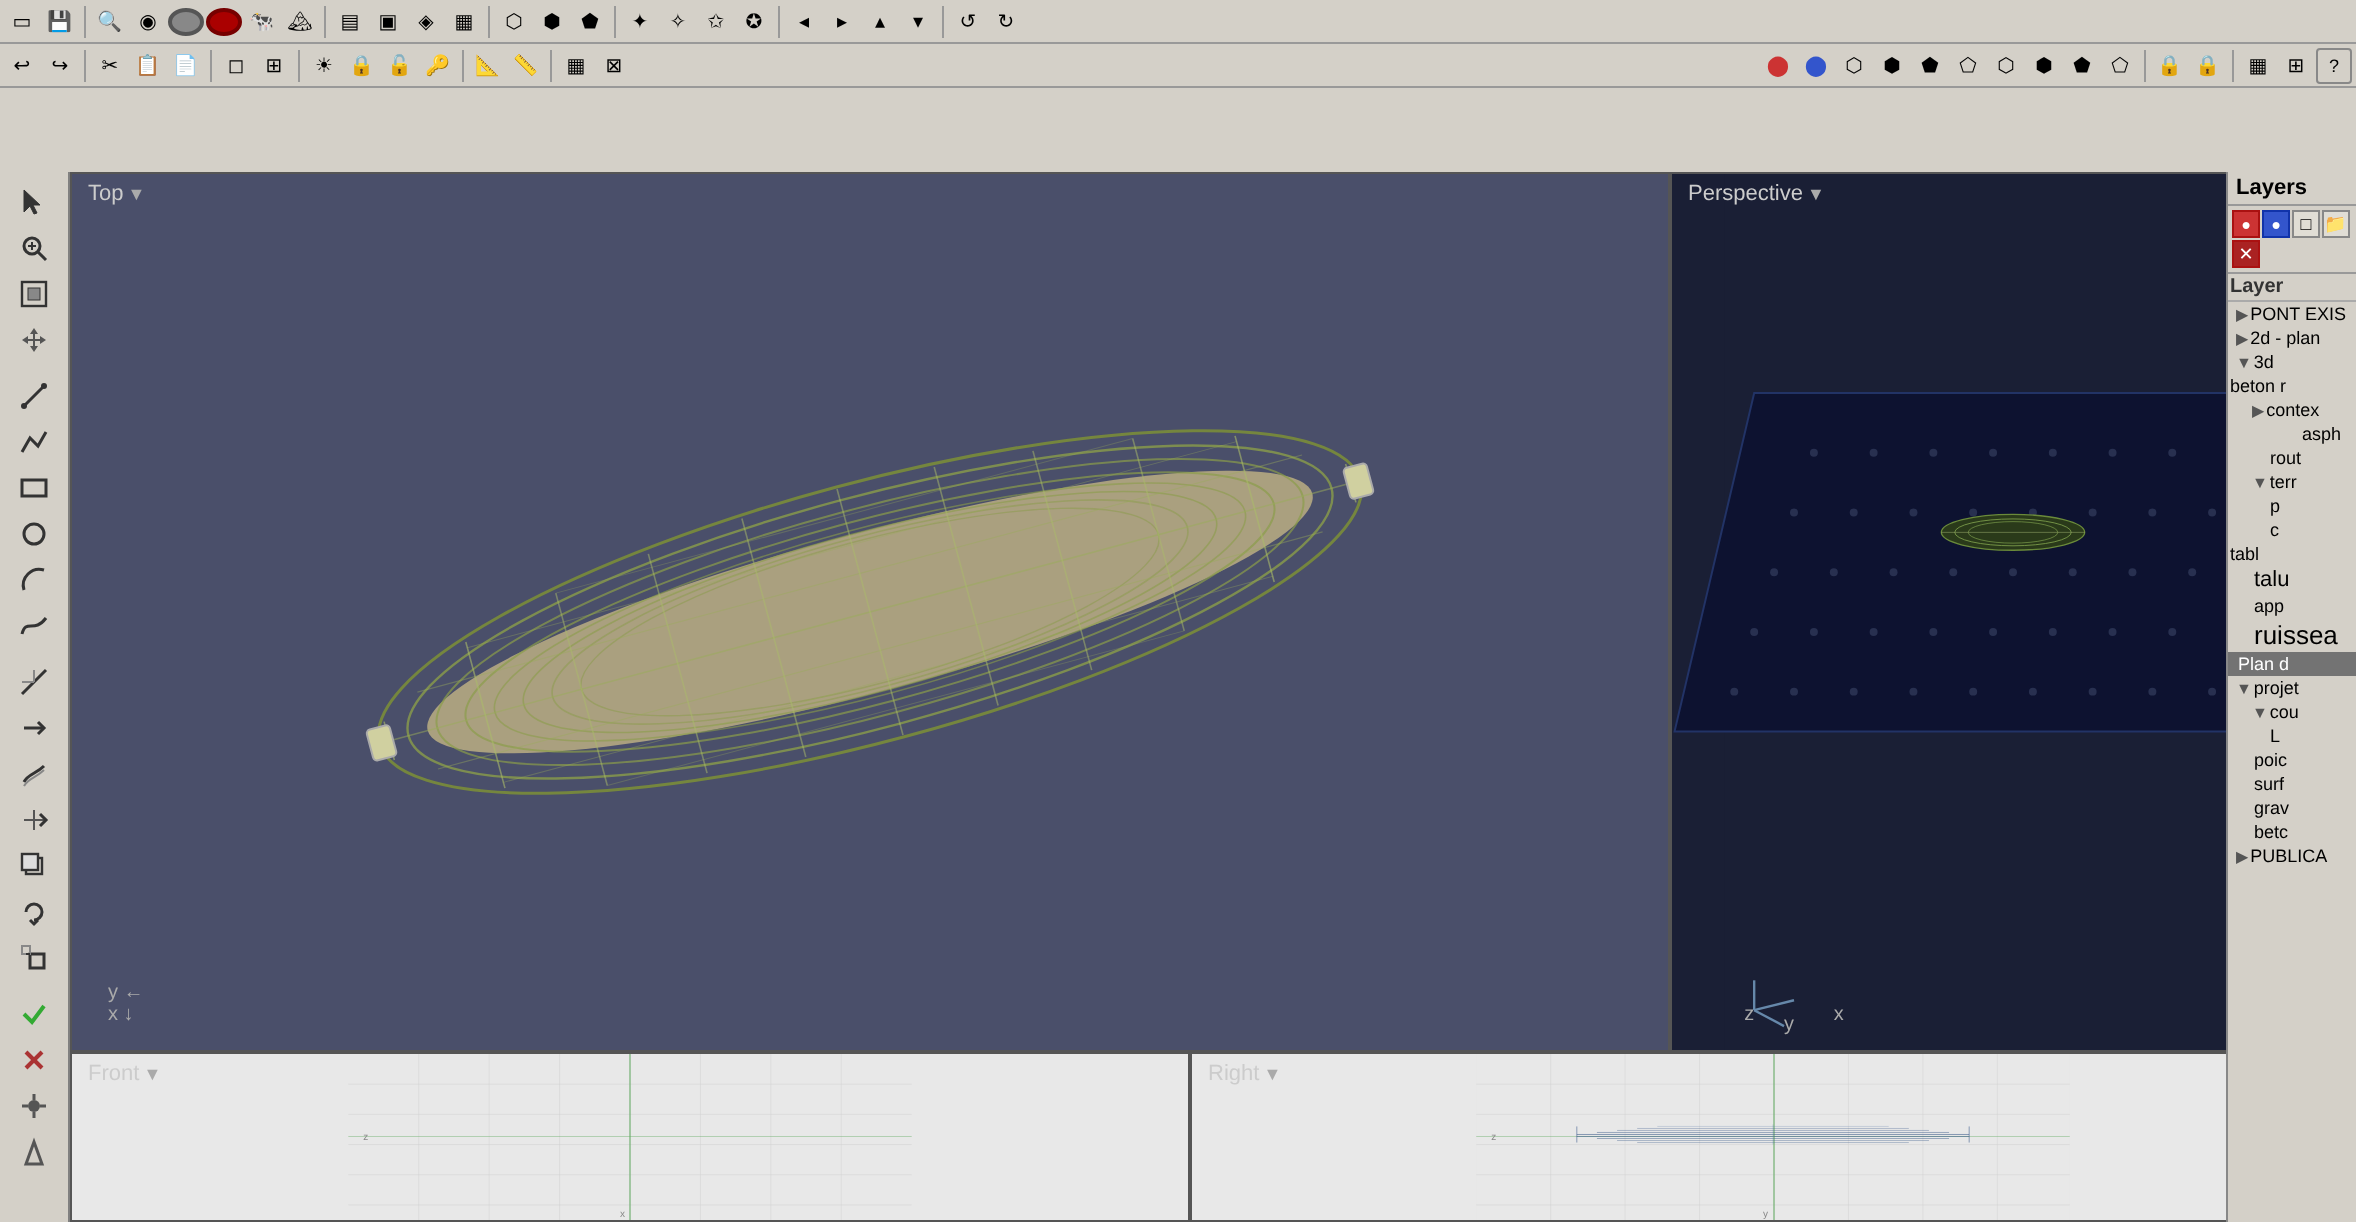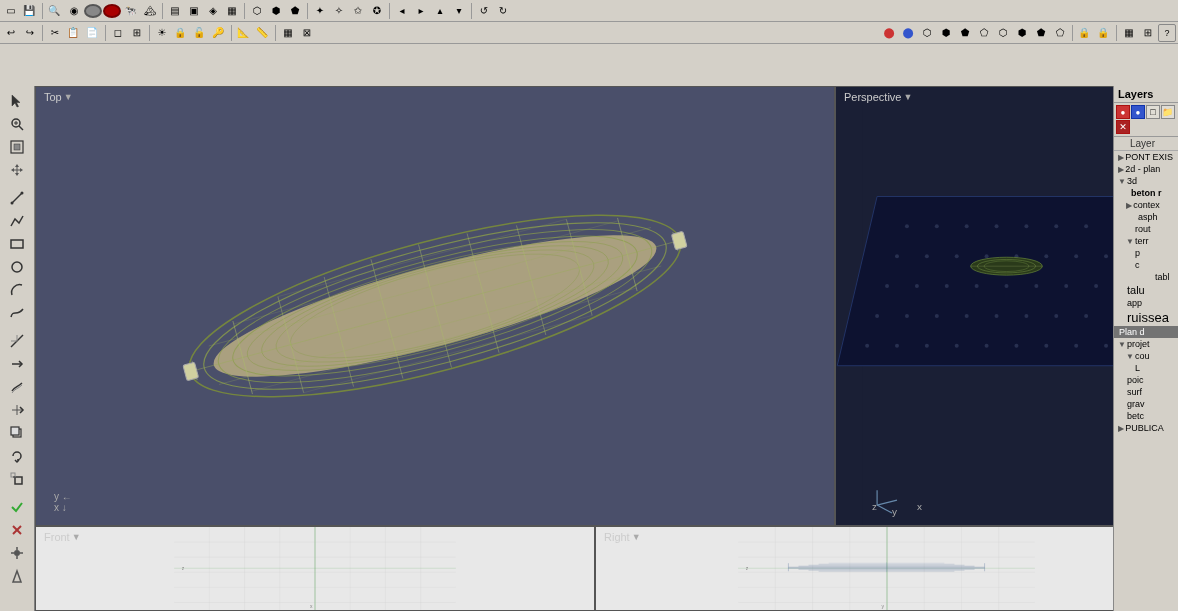--- a/index.html
+++ b/index.html
@@ -149,23 +149,23 @@
       border: 1px solid #888;
       background: #e0ddd5;
       display: flex; align-items: center; justify-content: center;
       cursor: pointer;
       font-size: 8px;
     }
     .li-icon.red { background: #cc3333; border-color: #aa1111; color: white; }
     .li-icon.blue { background: #3355cc; border-color: #1133aa; color: white; }
 
     .layers-col-header {
-      padding: 1px 16px;
+      padding: 1px 1px;
       font-size: 10px;
-      font-weight: normal;
+      font-weight: bold;
       border-bottom: 1px solid #aaa;
       color: #333;
     }
 
     .layer-item {
       padding: 1px 4px;
       font-size: 10px;
       white-space: nowrap;
       overflow: hidden;
       text-overflow: ellipsis;
@@ -690,49 +690,49 @@
         <span style="font-size:9px;">PONT EXIS</span>
       </div>
     <div class="layer-item">
         <span class="exp">▶</span>
         <span style="font-size:9px;">2d - plan</span>
       </div>
     <div class="layer-item">
         <span class="exp">▼</span>
         <span style="font-size:9px;">3d</span>
       </div>
-    <div class="layer-item indent1" style="padding-left:16px;font-weight:bold;">
+    <div class="layer-item indent1" style="padding-left:0;">
         <span class="exp"> </span>
         <span style="font-size:9px;">beton r</span>
       </div>
     <div class="layer-item indent1" style="padding-left:12px;">
         <span class="exp">▶</span>
         <span style="font-size:9px;">contex</span>
       </div>
-    <div class="layer-item indent2" style="padding-left:23px;">
+    <div class="layer-item indent2" style="padding-left:36px;">
         <span class="exp"> </span>
         <span style="font-size:9px;">asph</span>
       </div>
     <div class="layer-item indent2" style="padding-left:20px;">
         <span class="exp"> </span>
         <span style="font-size:9px;">rout</span>
       </div>
     <div class="layer-item indent1" style="padding-left:12px;">
         <span class="exp">▼</span>
         <span style="font-size:9px;">terr</span>
       </div>
     <div class="layer-item indent2" style="padding-left:20px;">
         <span class="exp"> </span>
         <span style="font-size:9px;">p</span>
       </div>
     <div class="layer-item indent2" style="padding-left:20px;">
         <span class="exp"> </span>
         <span style="font-size:9px;">c</span>
       </div>
-    <div class="layer-item indent1" style="padding-left:0;margin-left:40px;">
+    <div class="layer-item indent1" style="padding-left:0;">
         <span class="exp"> </span>
         <span style="font-size:9px;">tabl</span>
       </div>
     <div class="layer-item indent1" style="padding-left:12px;">
         <span class="exp"> </span>
         <span style="font-size:11px;">talu</span>
       </div>
     <div class="layer-item indent1" style="padding-left:12px;">
         <span class="exp"> </span>
         <span style="font-size:9px;">app</span>

